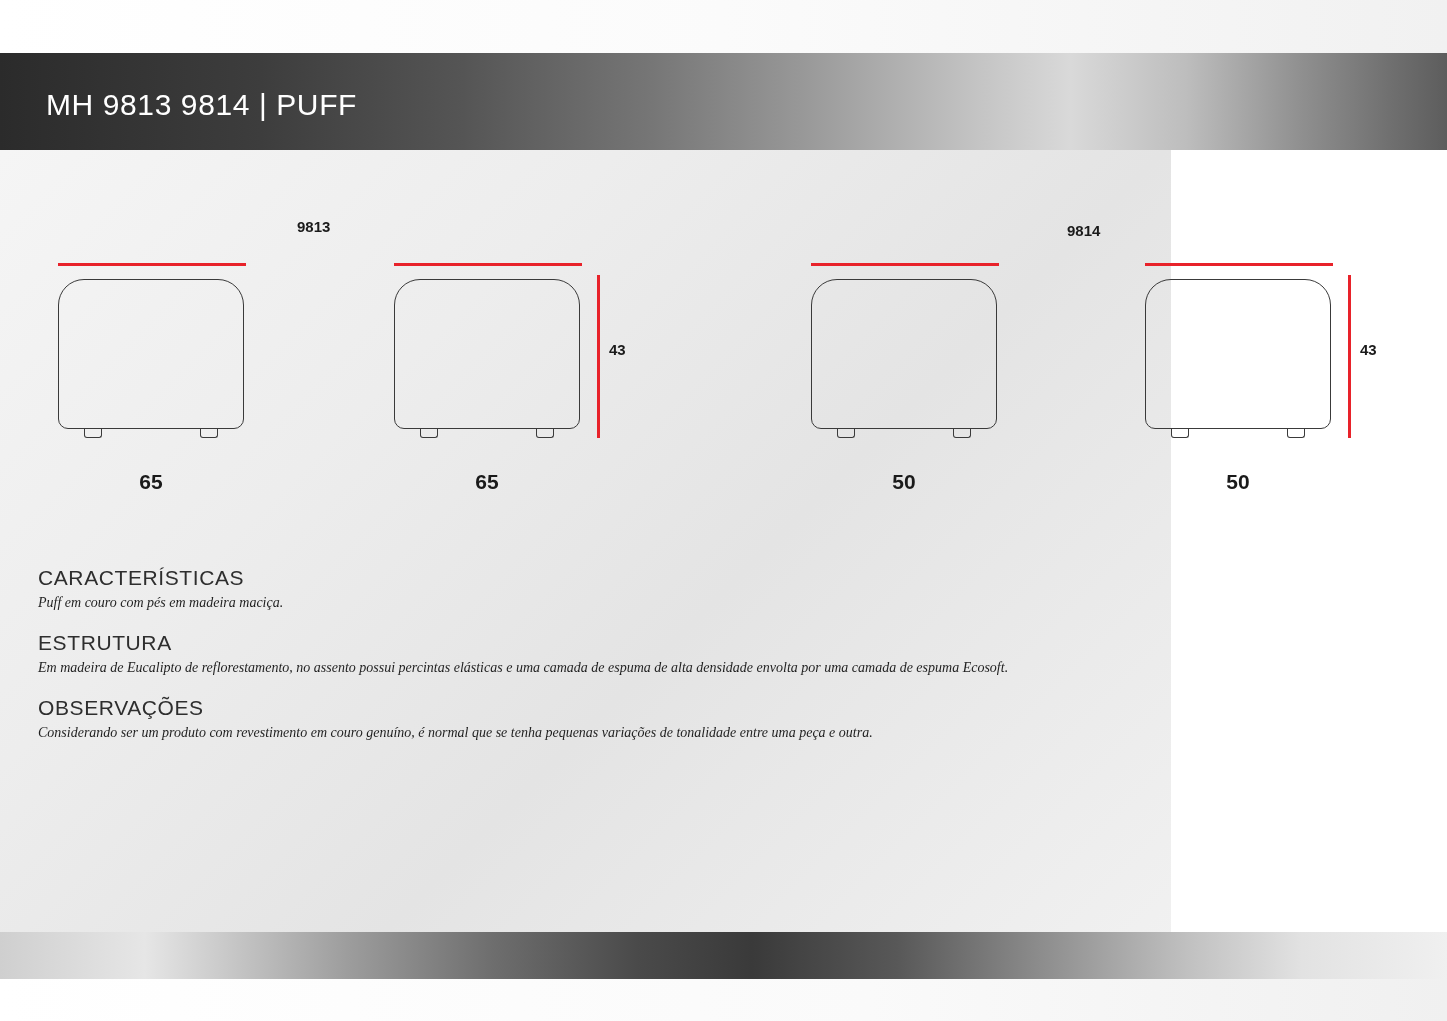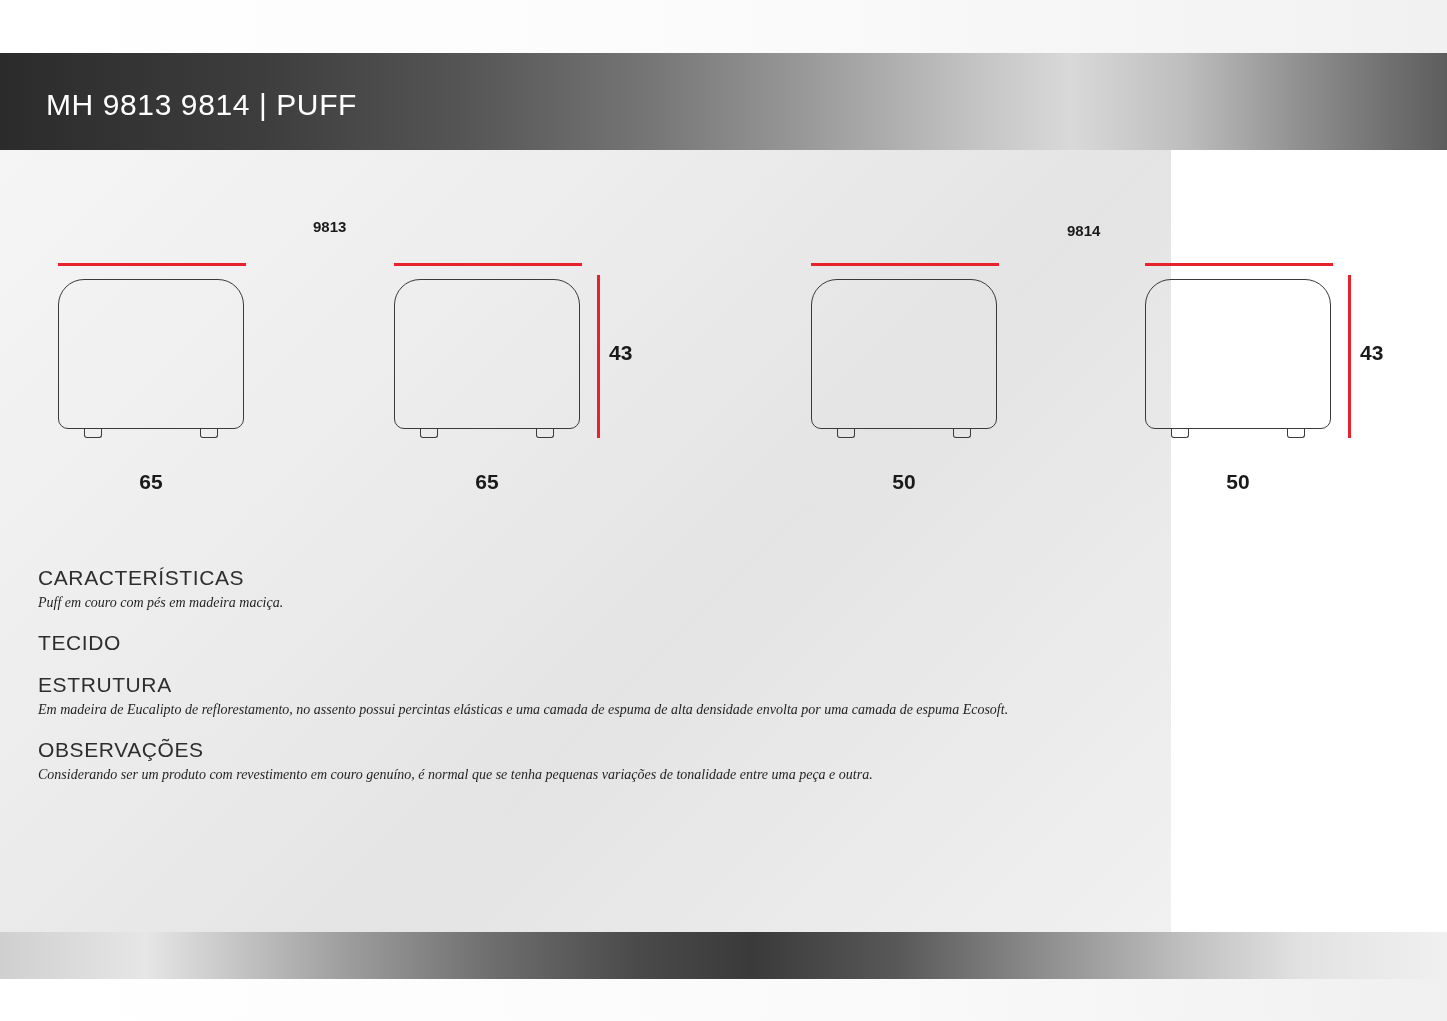--- a/index.html
+++ b/index.html
@@ -113,21 +113,21 @@
     color: #1a1a1a;
     text-align: center;
   }
   .fig .side-rule {
     position: absolute;
     width: 3px;
     background: #e8222a;
   }
   .fig .height-label {
     position: absolute;
-    font-size: 21px;
+    font-size: 15px;
     font-weight: bold;
     color: #1a1a1a;
   }
 
   
   .specs {
     position: absolute;
     left: 38px;
     top: 566px;
     width: 1290px;
@@ -152,21 +152,21 @@
 <body>
 
 <div class="page">
 
   <div class="top-band"></div>
 
   <div class="header-bar">
   </div>
   <div class="header-title">MH 9813 9814 | PUFF</div>
 
-  <div class="group-label" style="left:313px; top:218px;">9813</div>
+  <div class="group-label" style="left:297px; top:218px;">9813</div>
   <div class="group-label" style="left:1067px; top:222px;">9814</div>
 
   <div class="fig" style="left:58px; top:263px; width:300px; height:230px;">
     <div class="top-rule" style="width:188px;"></div>
     <div class="body" style="left:0px; top:16px; width:186px; height:150px; border-radius:26px 26px 10px 10px;"></div>
     <div class="leg" style="left:26px; top:166px; width:18px; height:9px; border-radius:0 0 3px 3px;"></div>
     <div class="leg" style="left:142px; top:166px; width:18px; height:9px; border-radius:0 0 3px 3px;"></div>
     <div class="width-label" style="left:0px; top:207px; width:186px;">65</div>
   </div>
 
@@ -197,21 +197,20 @@
     <div class="height-label" style="left:215px; top:78px;">43</div>
     <div class="width-label" style="left:0px; top:207px; width:186px;">50</div>
   </div>
 
   <div class="specs">
     <div class="spec-group">
       <div class="spec-title">CARACTERÍSTICAS</div>
       <div class="spec-body">Puff em couro com pés em madeira maciça.</div>
     </div>
     <div class="spec-group">
-      <div class="spec-title">TECIDO</div>
     </div>
     <div class="spec-group">
       <div class="spec-title">ESTRUTURA</div>
       <div class="spec-body">Em madeira de Eucalipto de reflorestamento, no assento possui percintas elásticas e uma camada de espuma de alta densidade envolta por uma camada de espuma Ecosoft.</div>
     </div>
     <div class="spec-group">
       <div class="spec-title">OBSERVAÇÕES</div>
       <div class="spec-body">Considerando ser um produto com revestimento em couro genuíno, é normal que se tenha pequenas variações de tonalidade entre uma peça e outra.</div>
     </div>
   </div>

